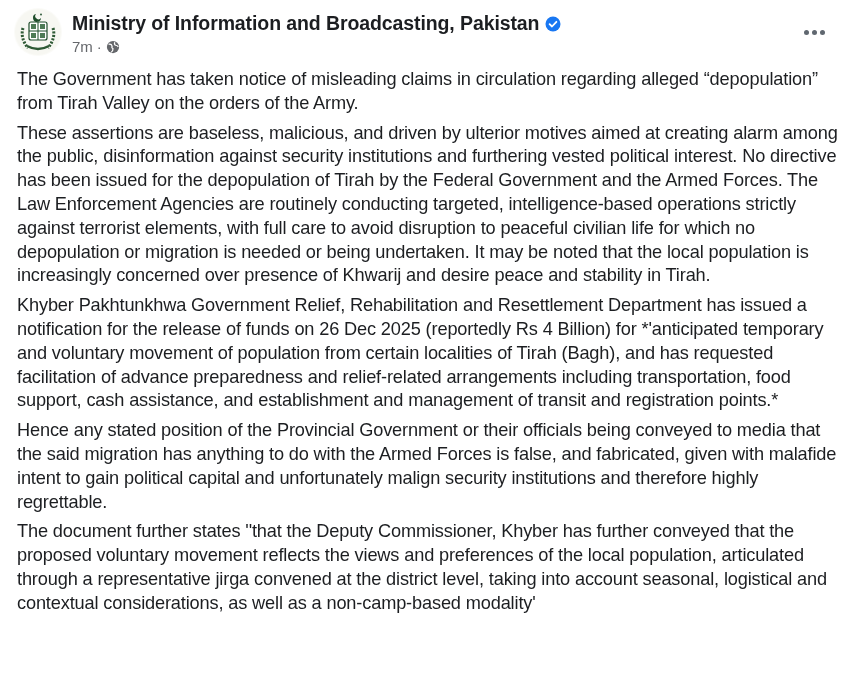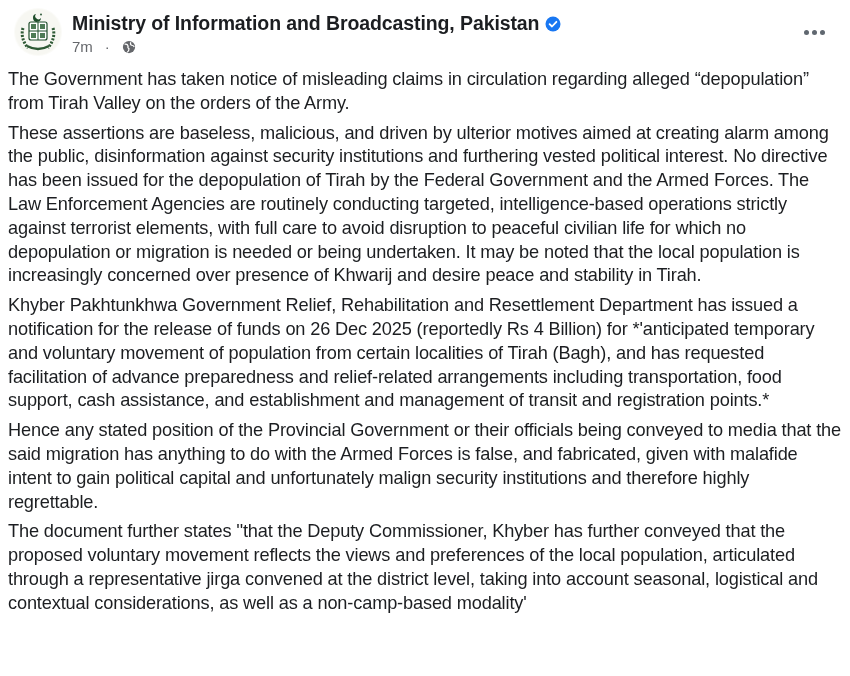--- a/index.html
+++ b/index.html
@@ -2,25 +2,25 @@
 <html><head>
 <meta charset="utf-8">
 <style>
   html, body { margin:0; padding:0; background:#ffffff; }
   body { width:850px; height:676px; overflow:hidden; font-family:"Liberation Sans", sans-serif; color:#1c1e21; }
   .post { position:relative; width:850px; height:540px; box-sizing:border-box; padding:0 8px; }
   .header { position:relative; height:68px; }
   .avatar { position:absolute; left:6px; top:8px; width:48px; height:48px; border-radius:50%; background:#fbfbf8; overflow:hidden; }
   .page-name { position:absolute; left:64px; top:12px; font-size:19.5px; font-weight:bold; color:#1c1e21; letter-spacing:-0.1px; white-space:nowrap; }
   .verified { display:inline-block; vertical-align:-2px; margin-left:6px; width:16px; height:16px; }
-  .meta { position:absolute; left:64px; top:38px; font-size:15px; color:#65676b; display:flex; align-items:center; gap:12px; }
+  .meta { position:absolute; left:64px; top:38px; font-size:15px; color:#65676b; display:flex; align-items:center; gap:4px; }
   .globe { width:14px; height:14px; display:inline-block; }
   .more { position:absolute; right:14px; top:22px; width:28px; height:20px; display:flex; align-items:center; justify-content:center; gap:3px; cursor:pointer; }
   .more span { width:5px; height:5px; border-radius:50%; background:#606770; display:block; }
-  .body-text { padding:0 0 0 0; margin-top:0; }
+  .body-text { padding:0 0 0 0; margin-top:0;margin-left:9px; }
   .para { font-size:18.2px; line-height:23.8px; margin:0 0 6px 0; letter-spacing:-0.15px; color:#1c1e21; }
 </style>
 </head>
 <body>
 
 <div class="post">
   <div class="header">
     <div class="avatar">
       <svg width="48" height="48" viewBox="0 0 48 48">
         <circle cx="24" cy="24" r="23" fill="#f7f7f2"></circle>

